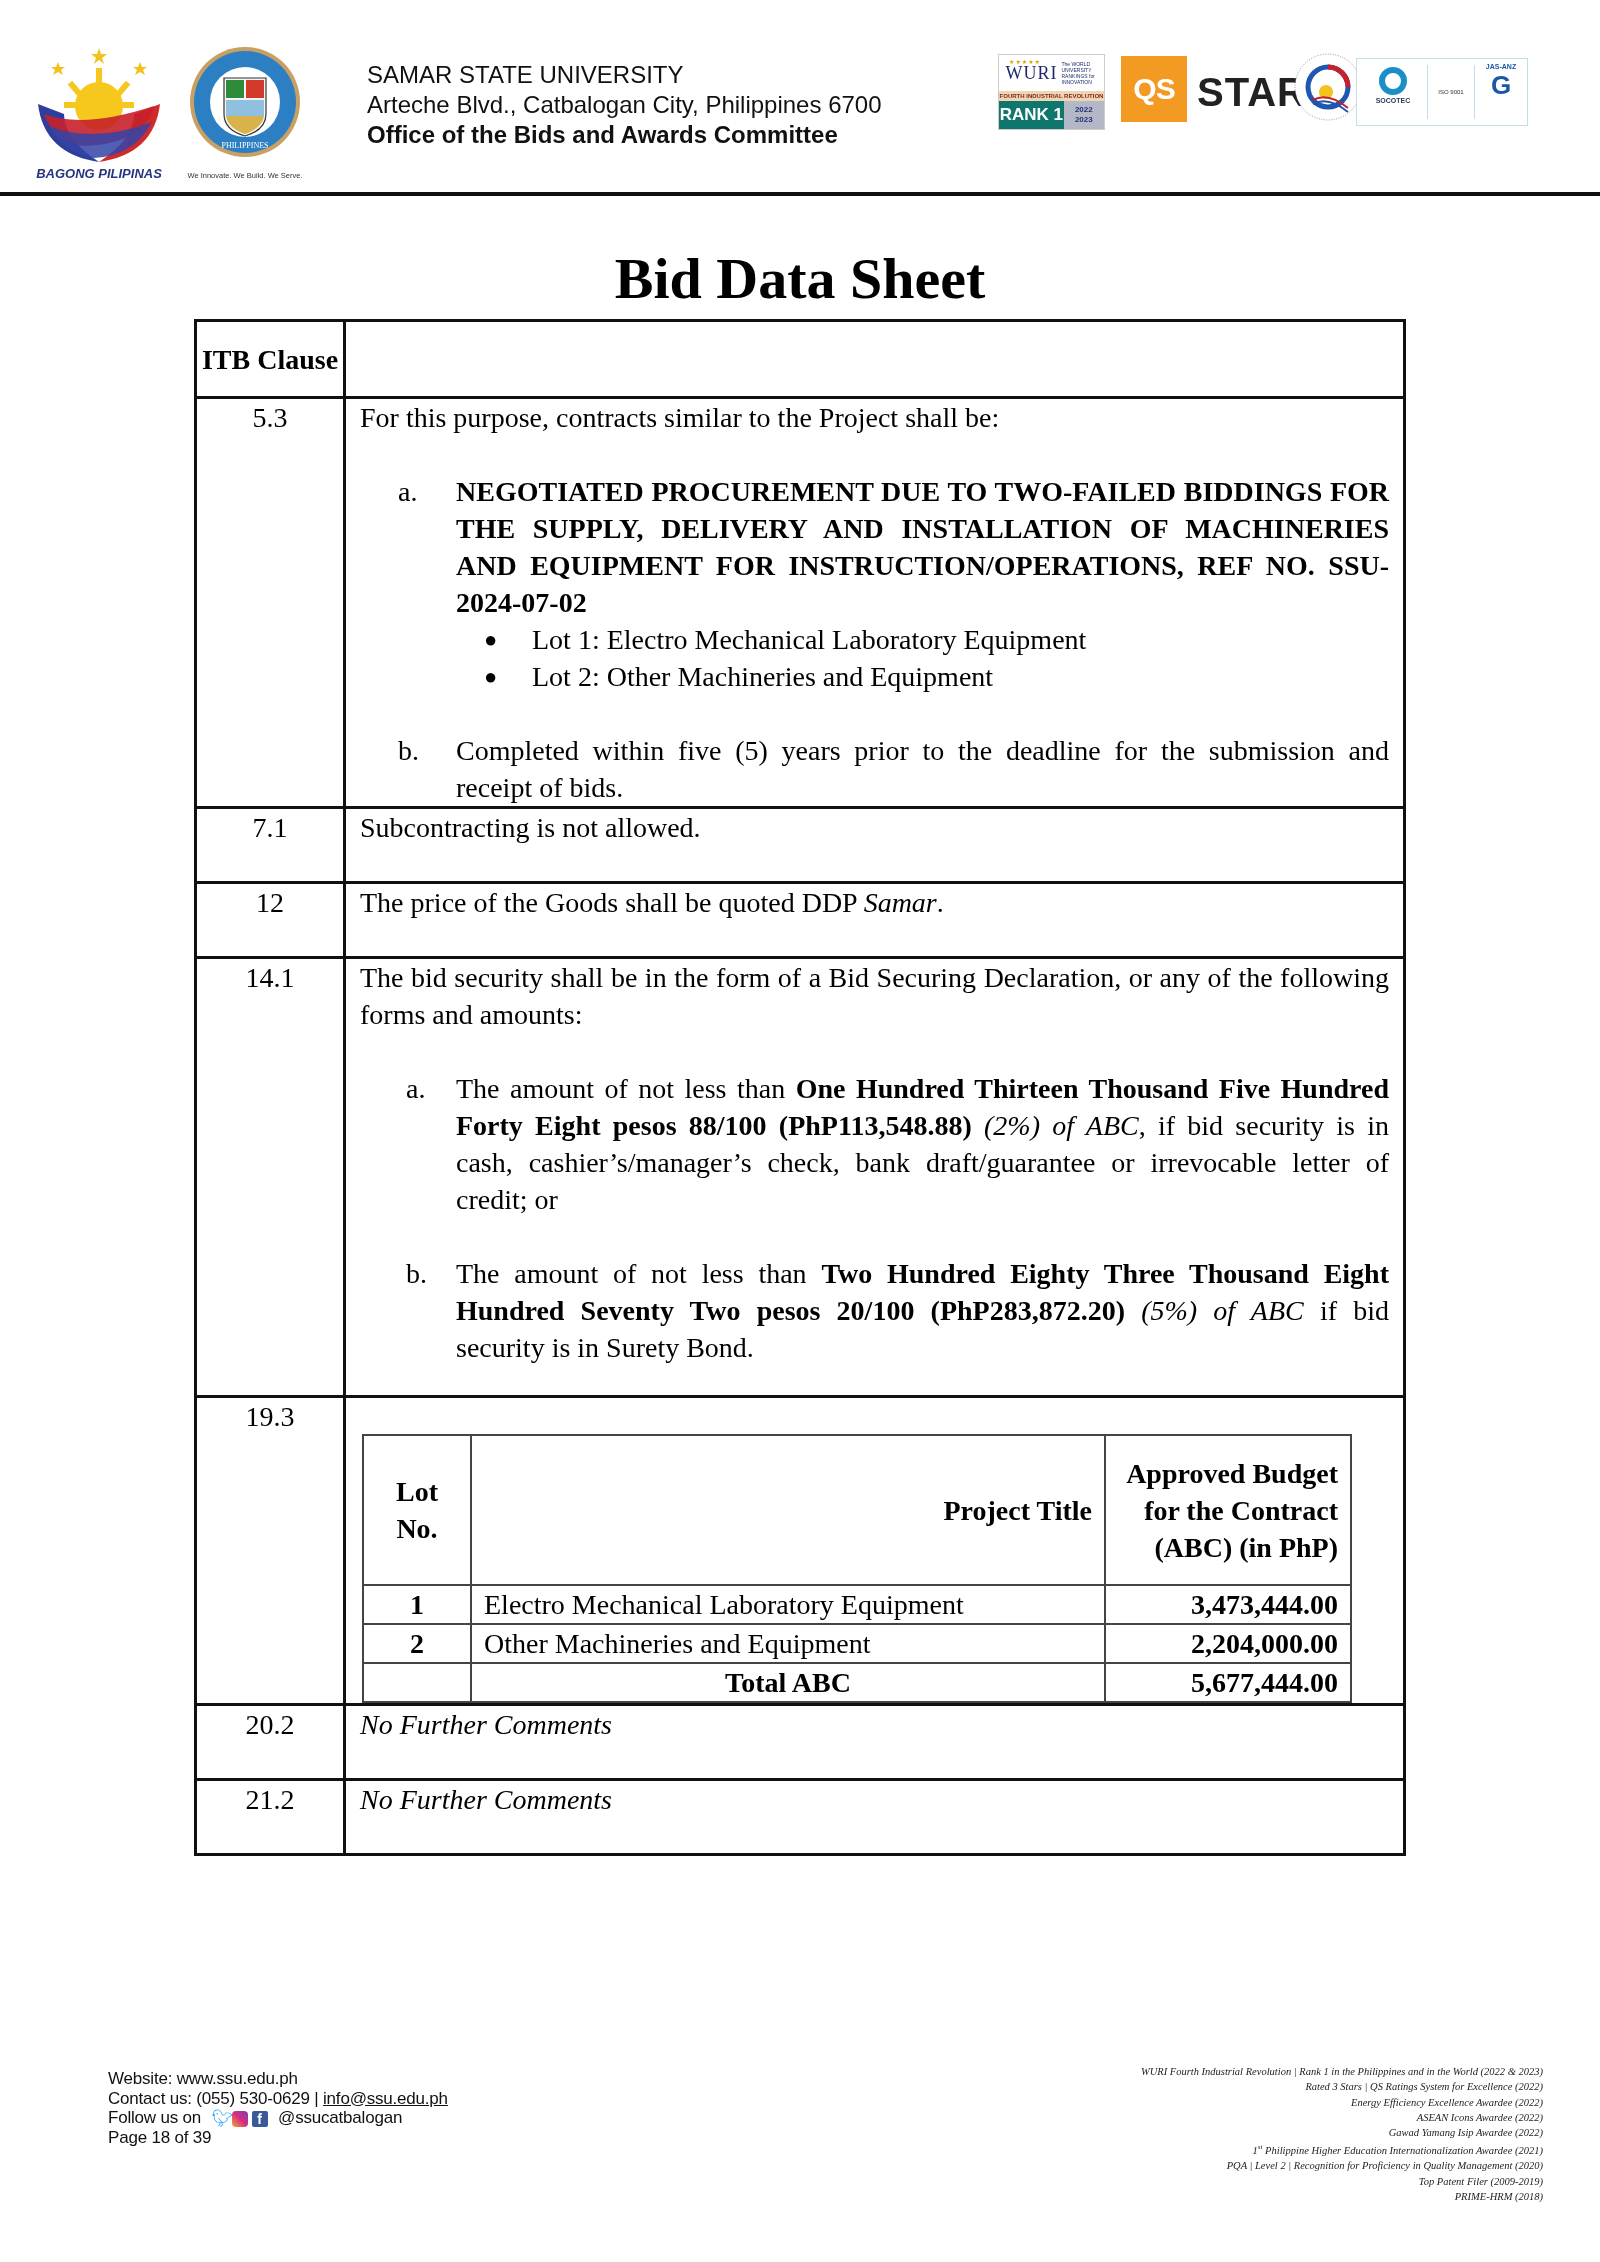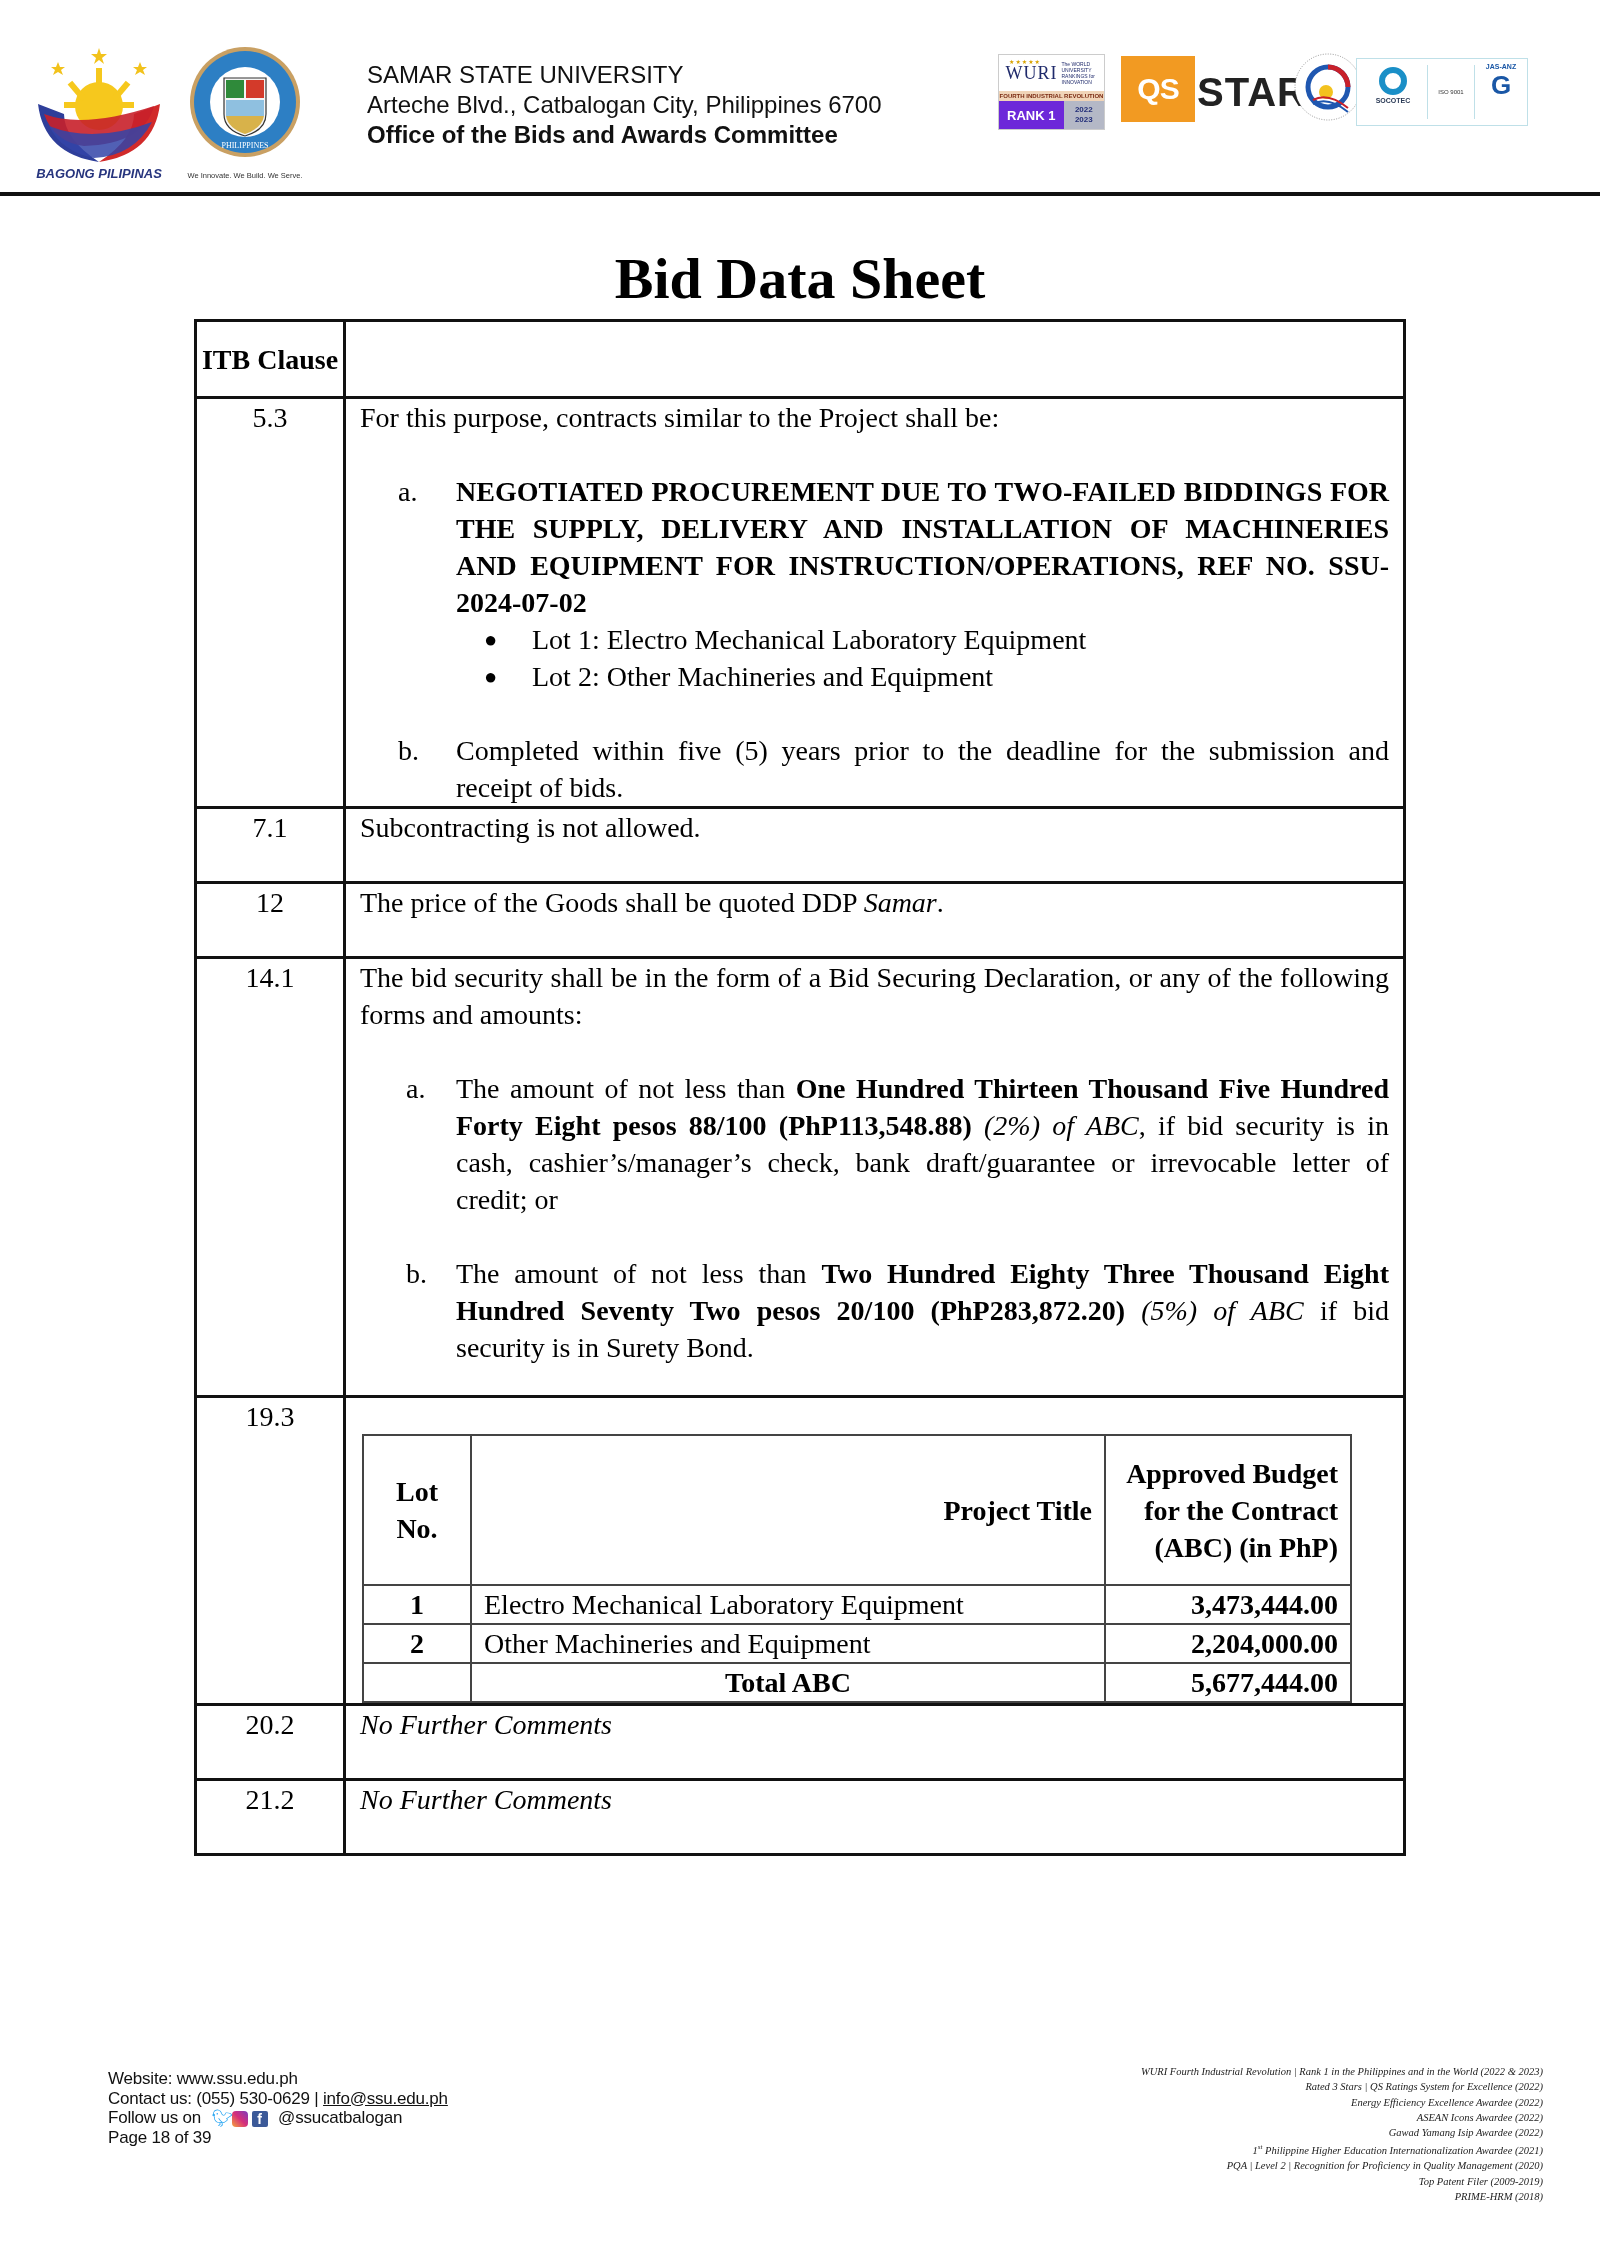--- a/index.html
+++ b/index.html
@@ -14,24 +14,24 @@
   .badges { position: absolute; left: 975px; top: 50px; width: 600px; height: 80px; }
   .header-rule { position: absolute; left: 0; top: 192px; width: 1600px; height: 4px; background: #111; }
 
   .wuri { position: absolute; left: 23px; top: 4px; width: 105px; height: 74px; border: 1px solid #ccc; background: #fff; font-family: "Liberation Sans", sans-serif; }
   .wuri .top { height: 36px; display: flex; align-items: center; justify-content: center; gap: 4px; }
   .wuri .logo-txt { font-family: "Liberation Serif", serif; color: #1f2a6b; font-size: 18px; letter-spacing: 1px; }
   .wuri .stars { position: absolute; left: 10px; top: 3px; font-size: 6px; color: #d9a300; letter-spacing: 1px; }
   .wuri .small { font-size: 5px; line-height: 6px; color: #1f2a6b; width: 36px; }
   .wuri .rev { height: 10px; background: #f0d4b8; color: #7a2a12; font-size: 6px; font-weight: bold; text-align: center; line-height: 10px; }
   .wuri .rank { height: 28px; display: flex; }
-  .wuri .rank .r1 { flex: 1.6; background: #6d28d9; color: #fff; font-weight: bold; font-size: 13px; display: flex; align-items: center; justify-content: center; }
+  .wuri .rank .r1 { flex: 1.6; background: #0f766e; color: #fff; font-weight: bold; font-size: 17px; display: flex; align-items: center; justify-content: center; }
   .wuri .rank .yr { flex: 1; background: #b4b8c6; color: #24307a; font-size: 8px; line-height: 10px; display: flex; flex-direction: column; align-items: center; justify-content: center; font-weight: bold; }
 
-  .qs { position: absolute; left: 146px; top: 6px; width: 74px; height: 66px; background: #f29a22; color: #fff; font-family: "Liberation Sans", sans-serif; font-weight: bold; font-size: 30px; display: flex; align-items: center; justify-content: center; letter-spacing: -1px; }
+  .qs { position: absolute; left: 146px; top: 6px; width: 66px; height: 66px; background: #f29a22; color: #fff; font-family: "Liberation Sans", sans-serif; font-weight: bold; font-size: 30px; display: flex; align-items: center; justify-content: center; letter-spacing: -1px; }
   .qs-stars { position: absolute; left: 222px; top: 20px; font-family: "Liberation Sans", sans-serif; font-weight: bold; font-size: 40px; color: #222; letter-spacing: 1px; }
   .pqa { position: absolute; left: 318px; top: 2px; width: 70px; height: 70px; }
   .iso { position: absolute; left: 381px; top: 8px; width: 170px; height: 66px; border: 1px solid #bfe0e8; background: #fff; font-family: "Liberation Sans", sans-serif; }
   .iso .socotec { position: absolute; left: 6px; top: 4px; width: 60px; height: 58px; text-align: center; }
   .iso .socotec .circ { width: 28px; height: 28px; border-radius: 50%; border: 6px solid #1a8fc7; margin: 4px auto 2px; box-sizing: border-box; }
   .iso .socotec .lbl { font-size: 7px; font-weight: bold; color: #2a3a56; }
   .iso .iso9001 { position: absolute; left: 70px; top: 6px; width: 46px; height: 54px; border-left: 1px solid #bfe0e8; border-right: 1px solid #bfe0e8; font-size: 6px; color: #333; display: flex; align-items: center; justify-content: center; }
   .iso .jas { position: absolute; left: 122px; top: 4px; width: 44px; height: 58px; text-align: center; }
   .iso .jas .lbl { font-size: 7px; color: #1a57a6; font-weight: bold; }
   .iso .jas .g { font-size: 26px; color: #1a57a6; font-weight: bold; line-height: 30px; }

